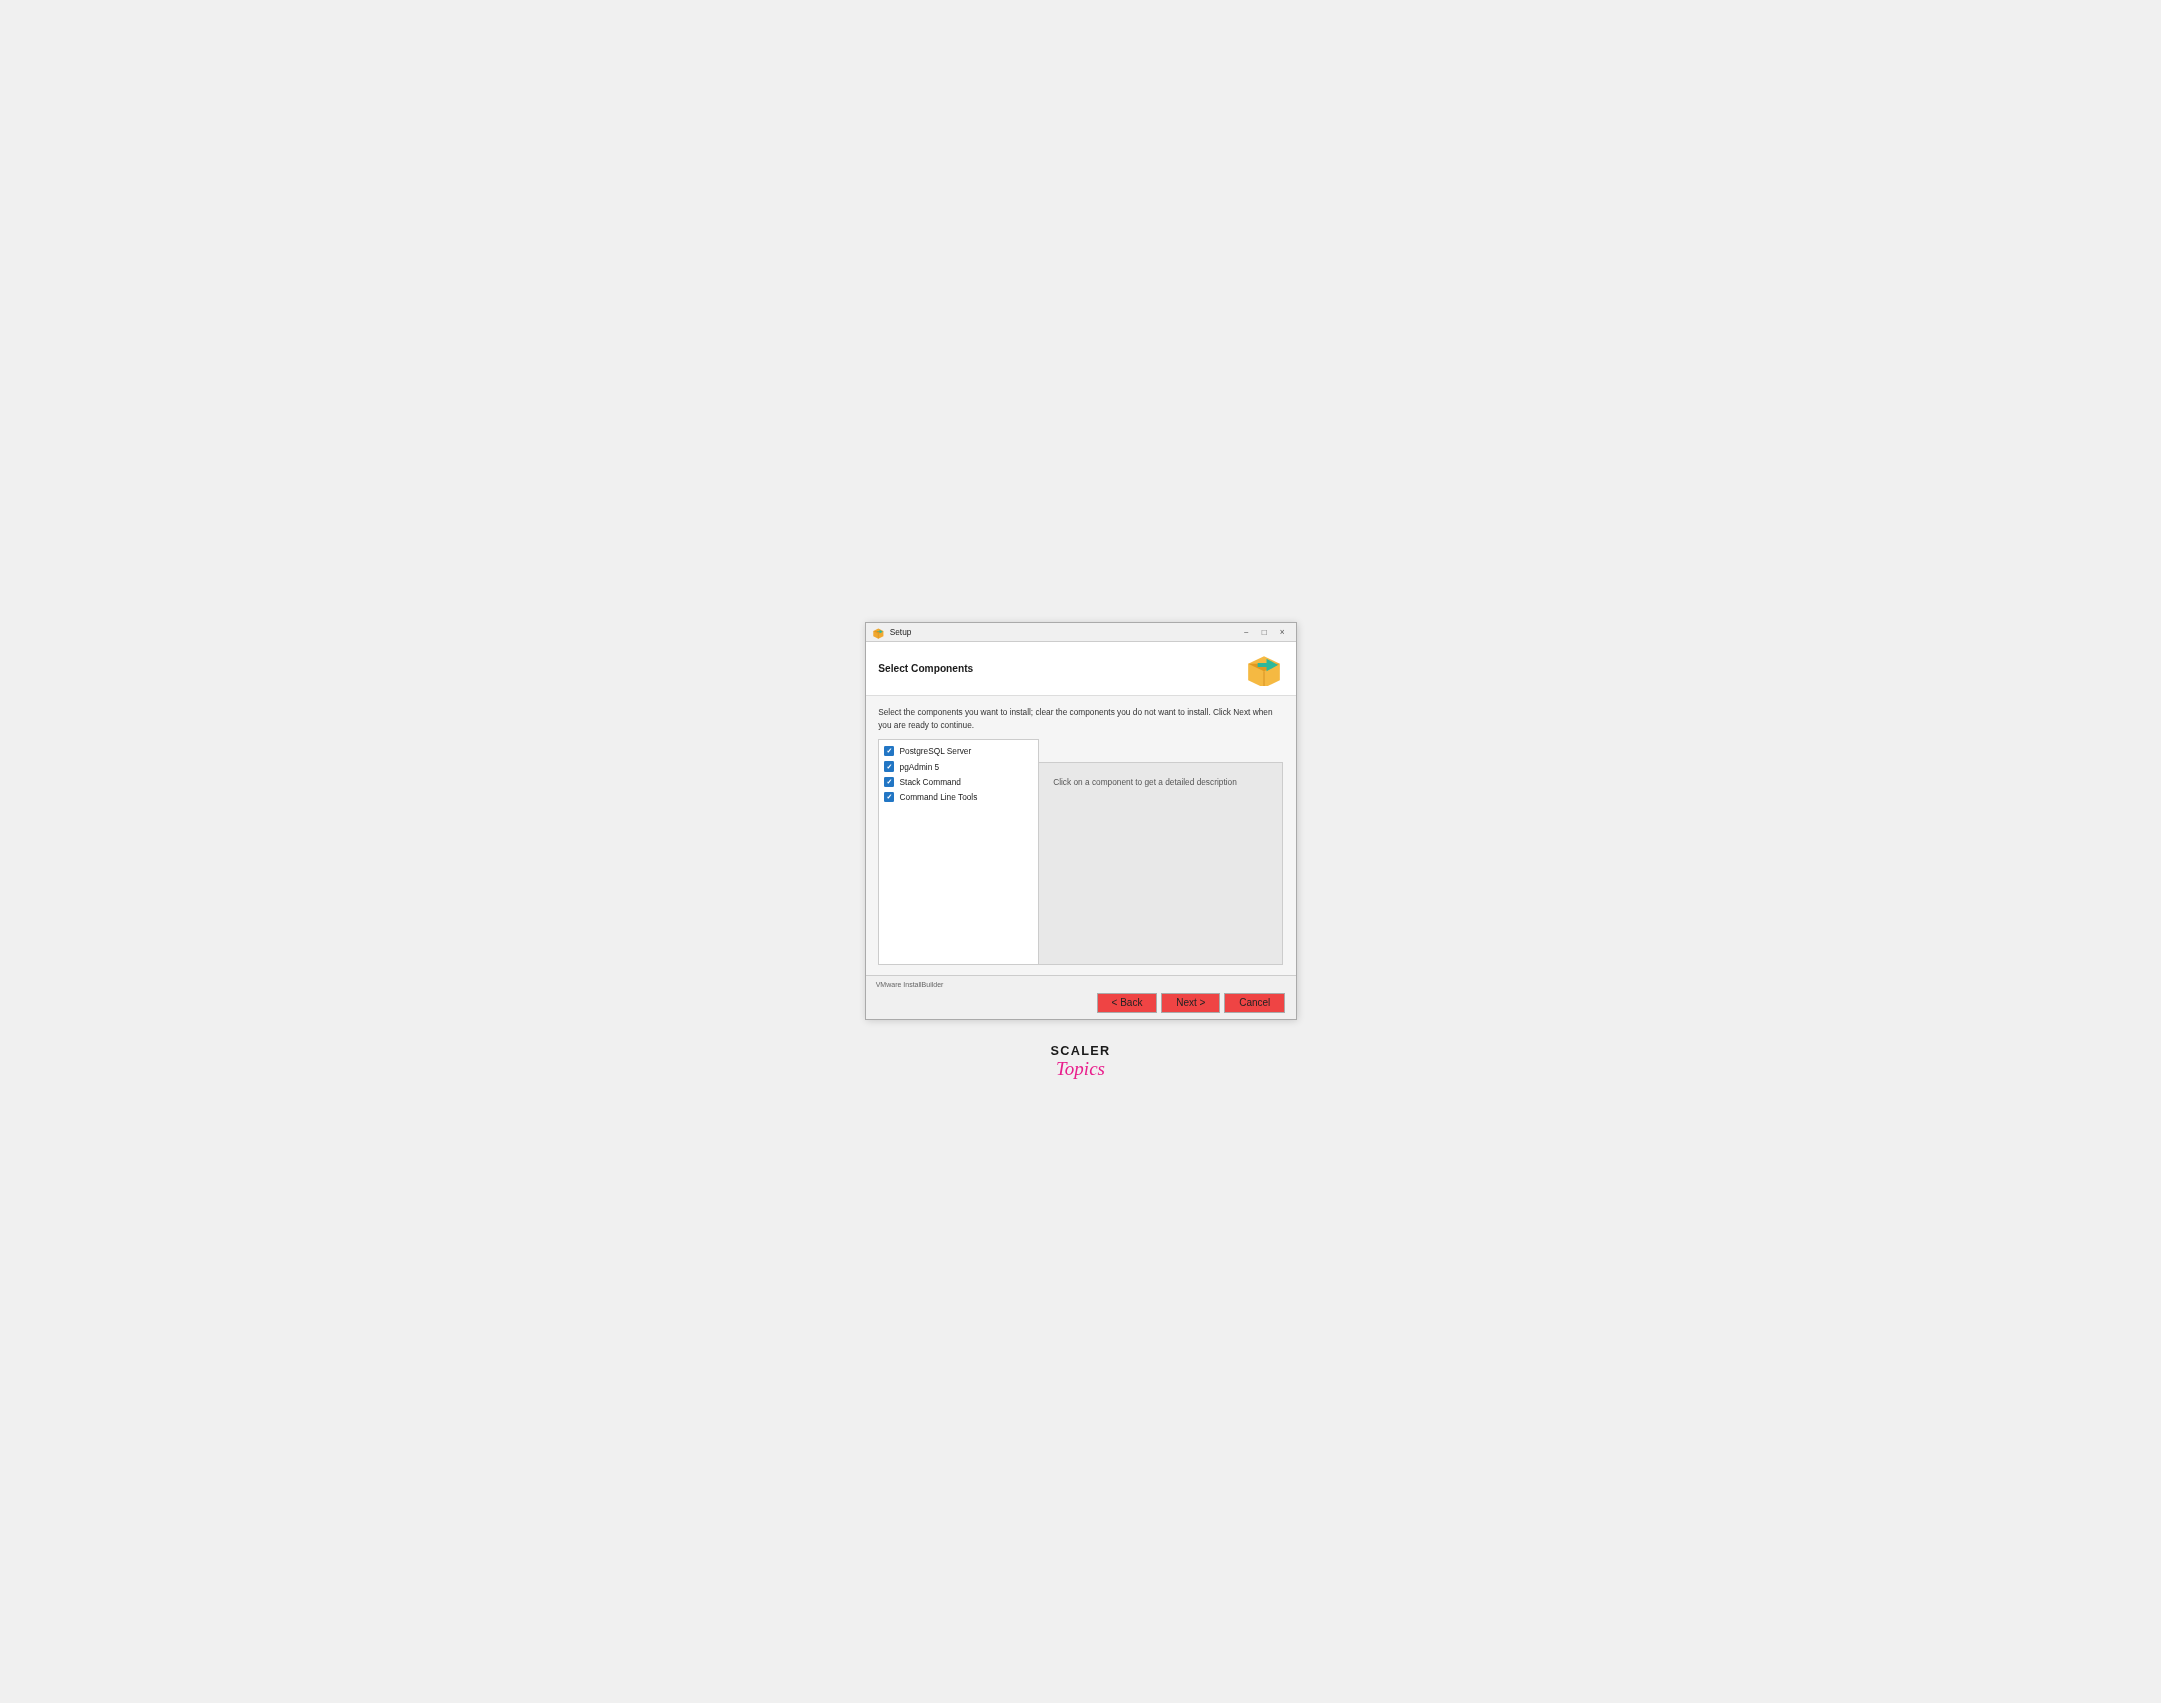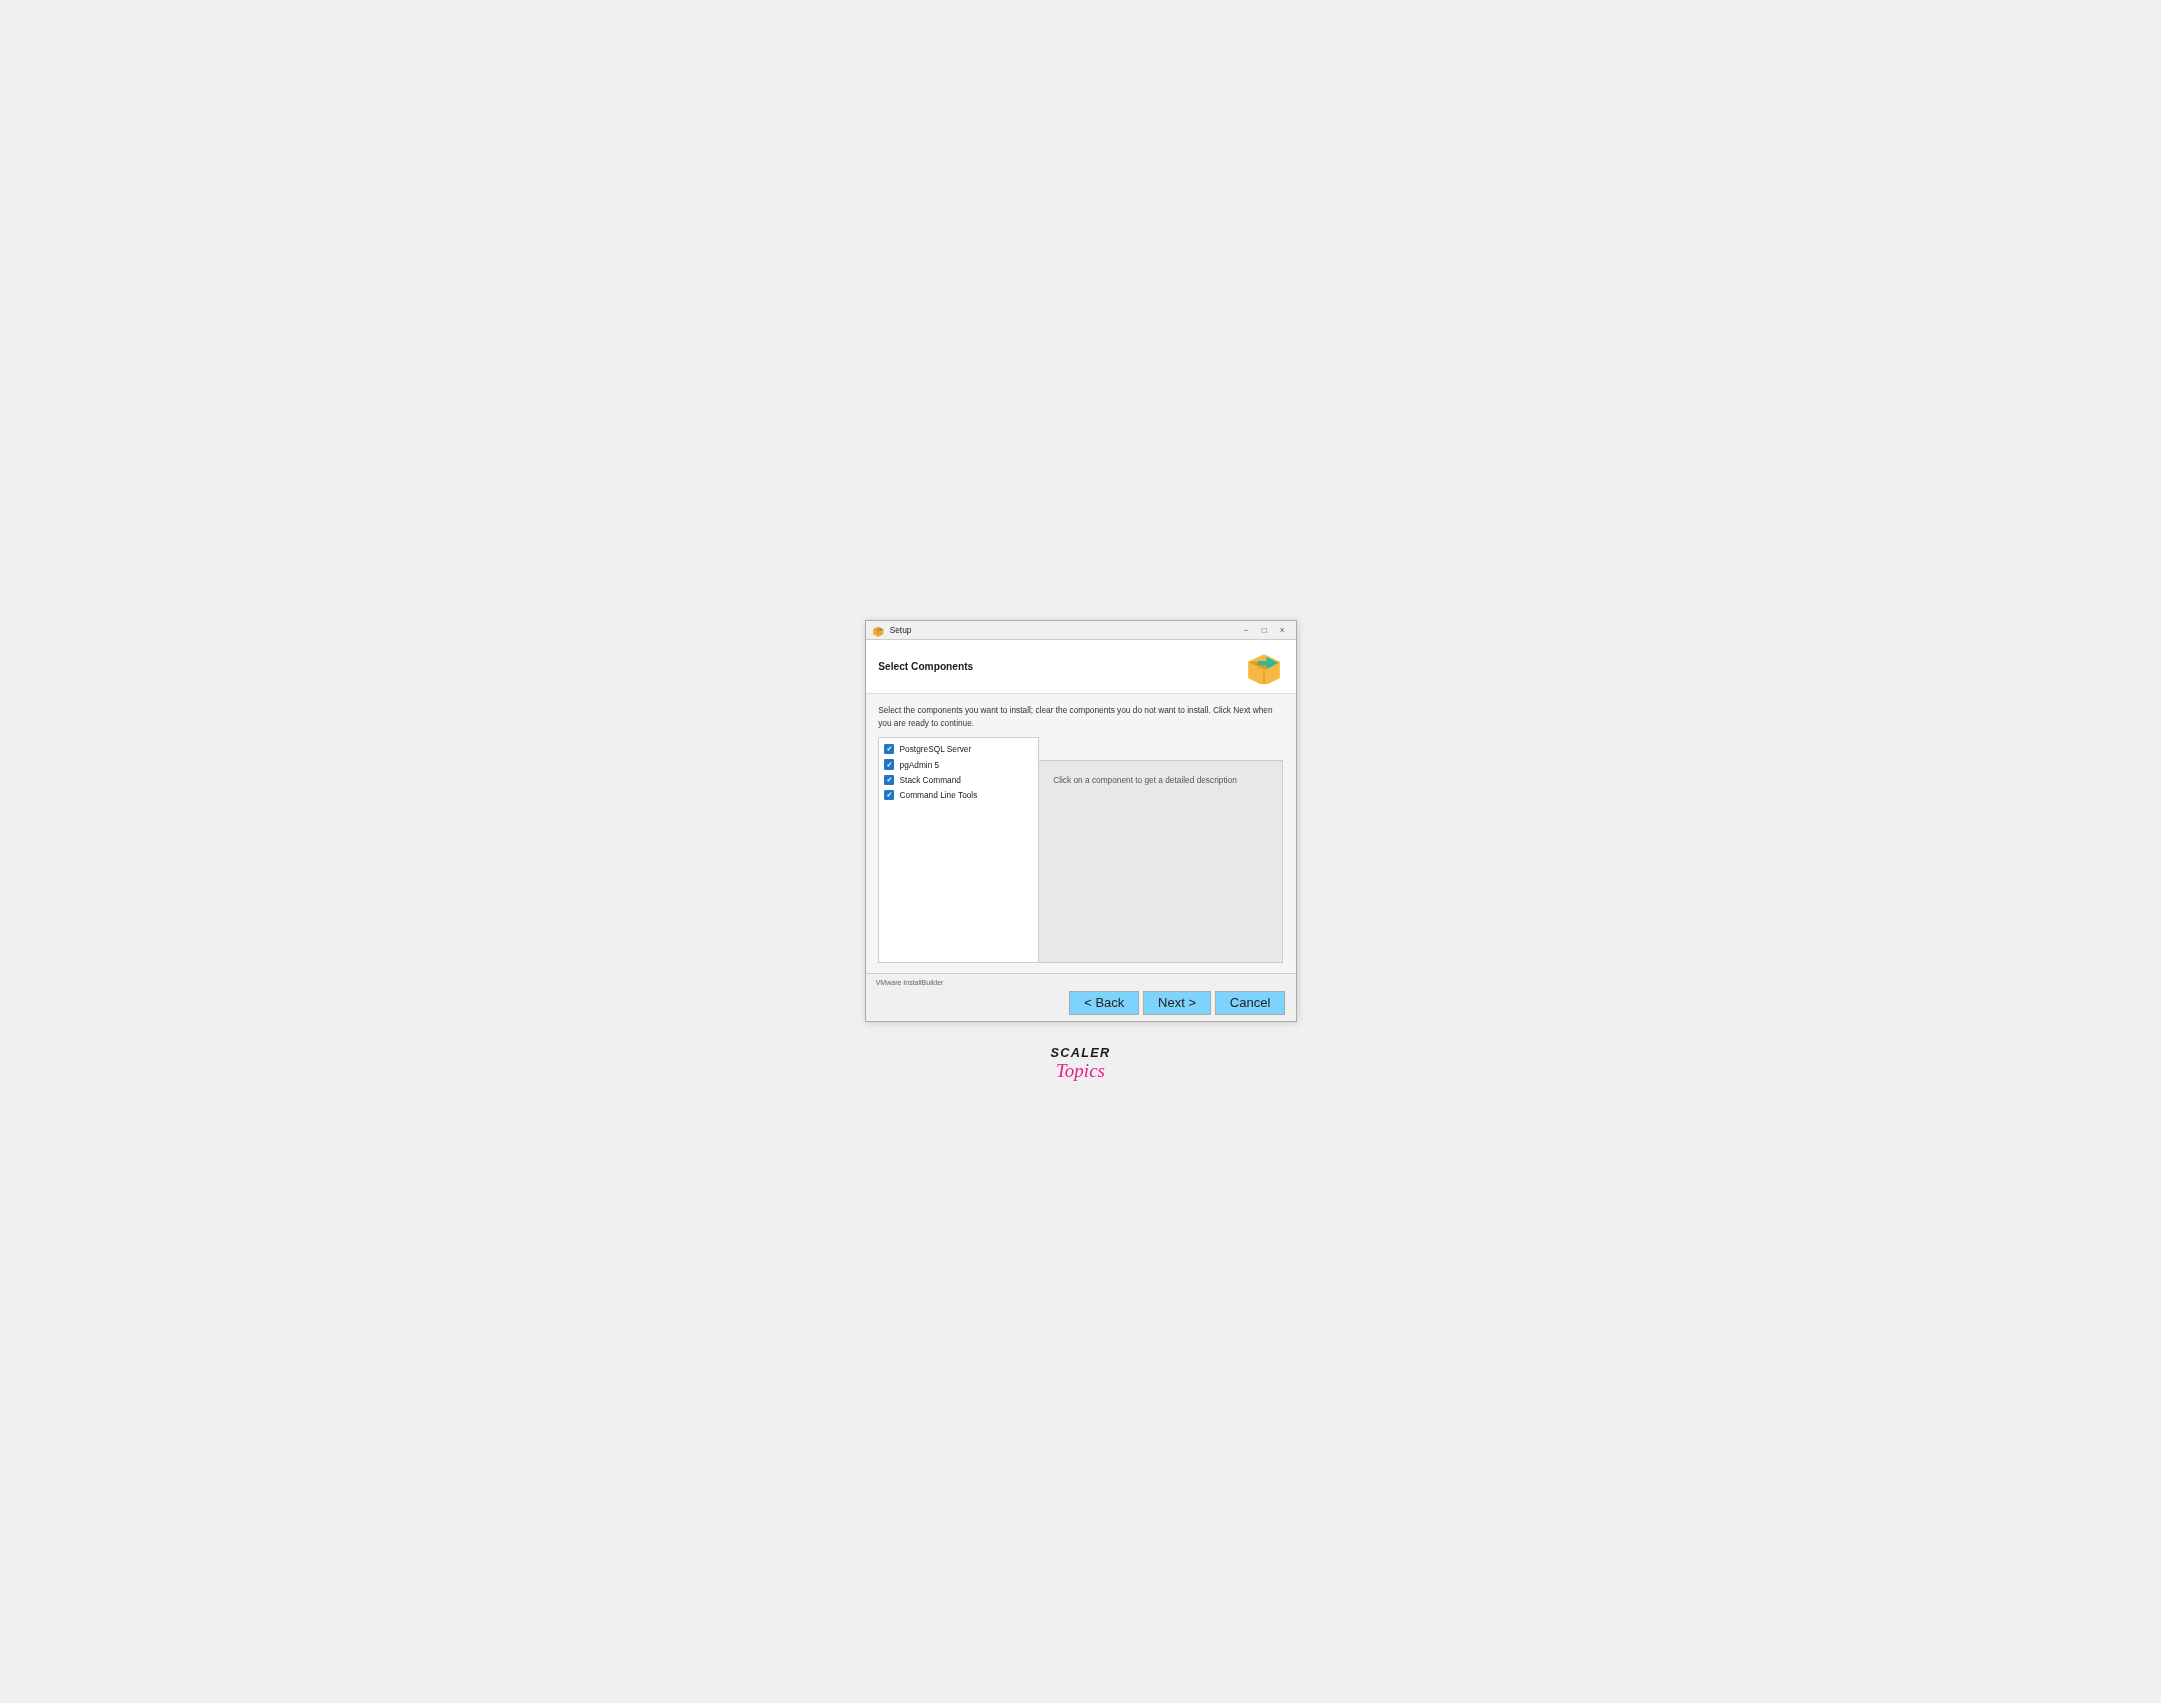--- a/index.html
+++ b/index.html
@@ -160,39 +160,38 @@
       color: #666;
       margin-bottom: 5.1px;
     }
     .footer-buttons {
       display: flex;
       justify-content: flex-end;
       gap: 3.8px;
     }
     .footer-btn {
       padding: 3.2px 14px;
-      font-size: 13px;
-      background: #7dd3fc;
+      font-size: 10px;
+      background: #ef4444;
       border: 0.6px solid #aaa;
       cursor: pointer;
       color: #222;
     }
 
     
     .branding {
       margin-top: 25.4px;
       text-align: center;
     }
     .branding-scaler {
       font-size: 12.7px;
       font-weight: 900;
       color: #1a1a1a;
       letter-spacing: 1.3px;
       line-height: 1;
-      font-style: italic;
     }
     .branding-topics {
       font-size: 19px;
       color: #e91e8c;
       font-style: italic;
       font-family: 'Georgia', serif;
       line-height: 1.2;
     }
   </style>
 </head>

